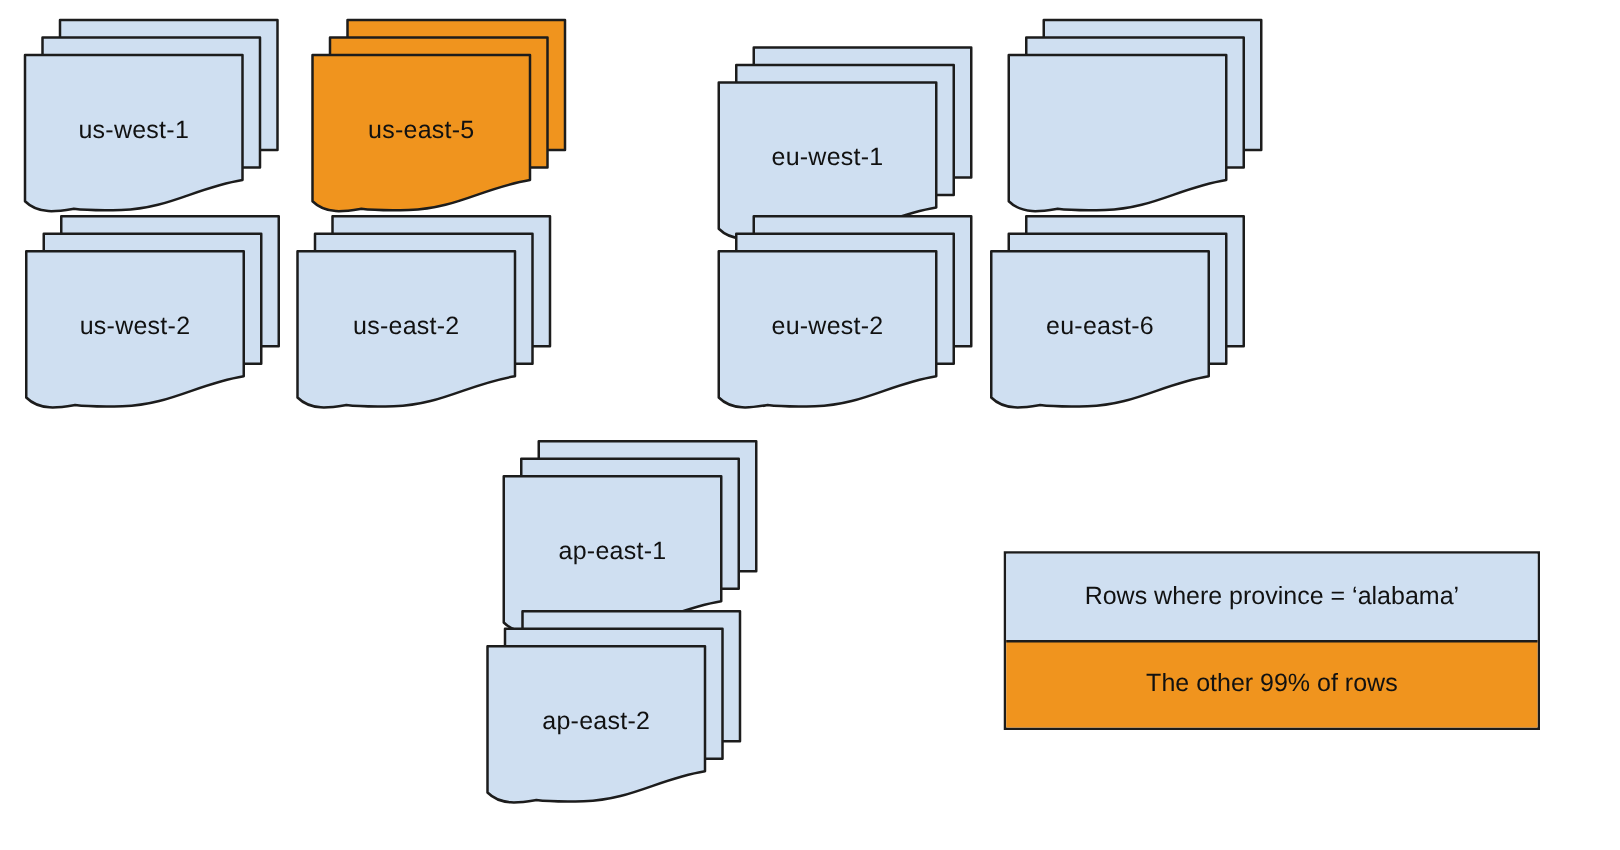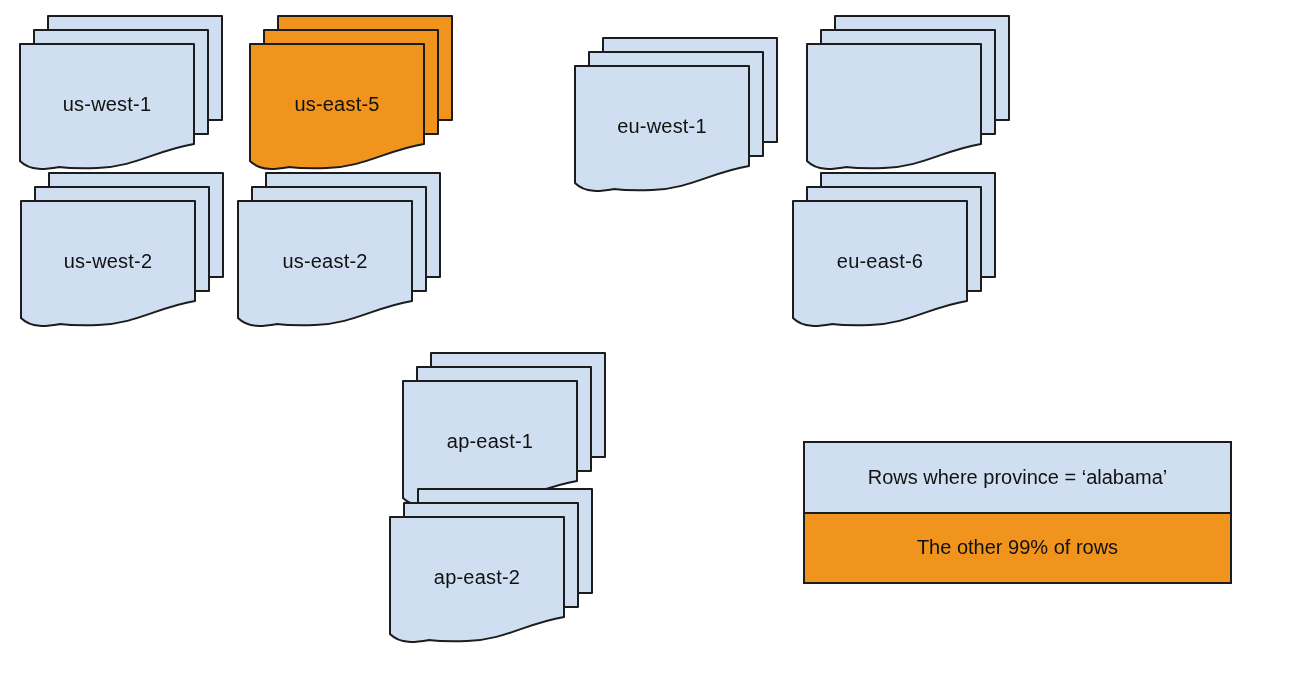--- a/index.html
+++ b/index.html
@@ -136,20 +136,28 @@
 
   <div class="stack blue pos-us-east-2">
     <svg width="204" height="158" viewBox="0 0 204 158">
       <rect class="sheet" x="29" y="1" width="174" height="104"></rect>
       <rect class="sheet" x="15" y="15" width="174" height="104"></rect>
       <path class="sheet" d="M 1,29 L 175,29 L 175,129 C 138,135 116,152 78,153 C 58,153.5 48,153 40,152 C 28,154 12,157 1,146 Z"></path>
     </svg>
     <div class="stack-label">us-east-2</div>
   </div>
 
+  <div class="stack blue pos-eu-west-2">
+    <svg width="204" height="158" viewBox="0 0 204 158">
+      <rect class="sheet" x="29" y="1" width="174" height="104"></rect>
+      <rect class="sheet" x="15" y="15" width="174" height="104"></rect>
+      <path class="sheet" d="M 1,29 L 175,29 L 175,129 C 138,135 116,152 78,153 C 58,153.5 48,153 40,152 C 28,154 12,157 1,146 Z"></path>
+    </svg>
+    <div class="stack-label">eu-west-2</div>
+  </div>
 
   <div class="stack blue pos-eu-east-2">
     <svg width="204" height="158" viewBox="0 0 204 158">
       <rect class="sheet" x="29" y="1" width="174" height="104"></rect>
       <rect class="sheet" x="15" y="15" width="174" height="104"></rect>
       <path class="sheet" d="M 1,29 L 175,29 L 175,129 C 138,135 116,152 78,153 C 58,153.5 48,153 40,152 C 28,154 12,157 1,146 Z"></path>
     </svg>
     <div class="stack-label">eu-east-6</div>
   </div>
 

